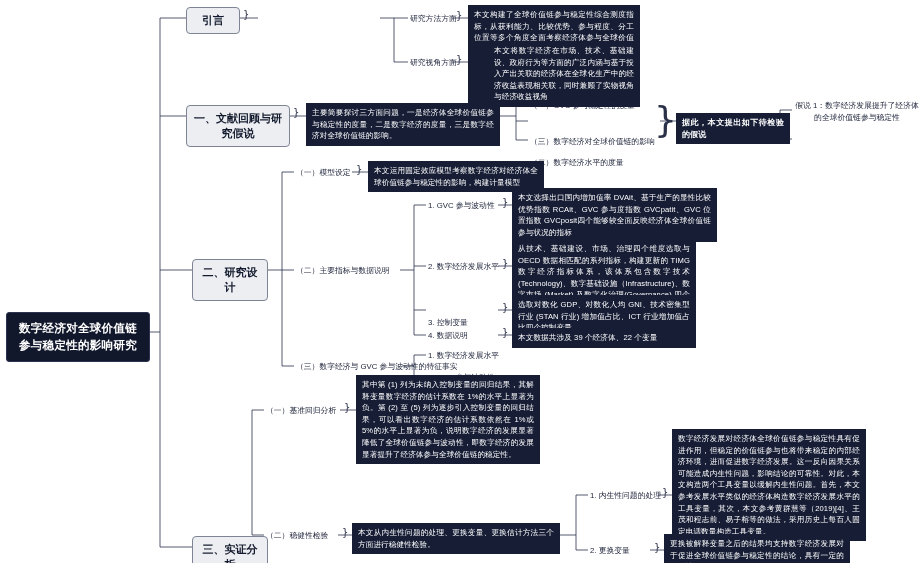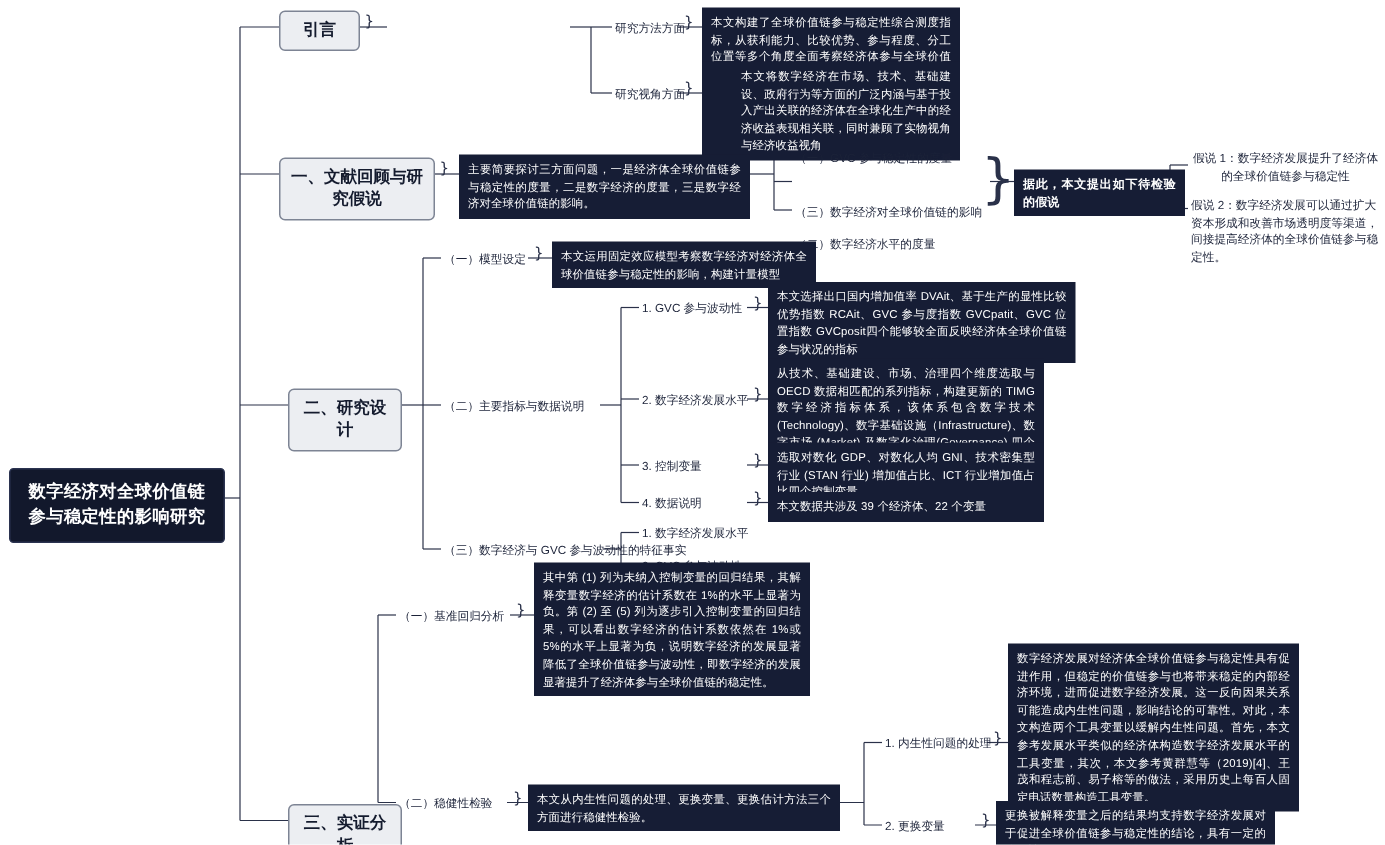--- a/index.html
+++ b/index.html
@@ -188,23 +188,20 @@
   </div>
   <div class="brace" style="left:654px;top:102px;font-size:36px;line-height:36px;">}</div>
 
   <div class="node dark bold" style="left:676px;top:113px;width:114px;">
     <span>据此，本文提出如下待检验的假说</span>
   </div>
 
   <div class="node plain wrap" style="left:794px;top:100px;width:126px;text-align:center;">
     <span>假说 1：数字经济发展提升了经济体的全球价值链参与稳定性</span>
   </div>
-  <div class="node plain wrap" style="left:794px;top:131px;width:126px;">
-    <span>假说 2：数字经济发展可以通过扩大资本形成和改善市场透明度等渠道，间接提高经济体的全球价值链参与稳定性。</span>
-  </div>
 
   <div class="node chapter" style="left:192px;top:259px;width:76px;">
     <span>二、研究设计</span>
   </div>
 
   <div class="node plain" style="left:296px;top:167px;">
     <span>（一）模型设定</span>
   </div>
   <div class="brace" style="left:356px;top:164px;">}</div>
   <div class="node dark" style="left:368px;top:161px;width:176px;">
@@ -224,21 +221,21 @@
   </div>
 
   <div class="node plain" style="left:428px;top:261px;">
     <span>2. 数字经济发展水平</span>
   </div>
   <div class="brace" style="left:502px;top:258px;">}</div>
   <div class="node dark" style="left:512px;top:239px;width:184px;">
     <span>从技术、基础建设、市场、治理四个维度选取与 OECD 数据相匹配的系列指标，构建更新的 TIMG 数字经济指标体系，该体系包含数字技术(Technology)、数字基础设施（Infrastructure)、数字市场 (Market) 及数字化治理(Governance) 四个维度。</span>
   </div>
 
-  <div class="node plain" style="left:428px;top:305px;">
+  <div class="node plain" style="left:428px;top:317px;">
     <span>3. 控制变量</span>
   </div>
   <div class="brace" style="left:502px;top:302px;">}</div>
   <div class="node dark" style="left:512px;top:295px;width:184px;">
     <span>选取对数化 GDP、对数化人均 GNI、技术密集型行业 (STAN 行业) 增加值占比、ICT 行业增加值占比四个控制变量。</span>
   </div>
 
   <div class="node plain" style="left:428px;top:330px;">
     <span>4. 数据说明</span>
   </div>

